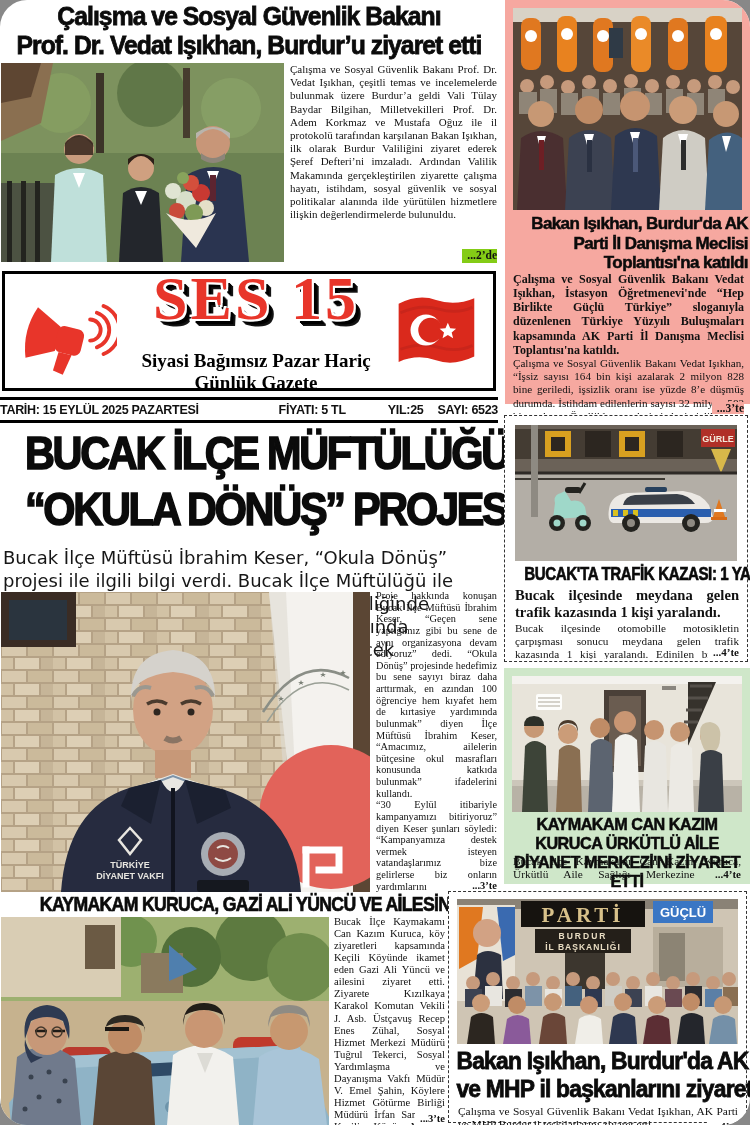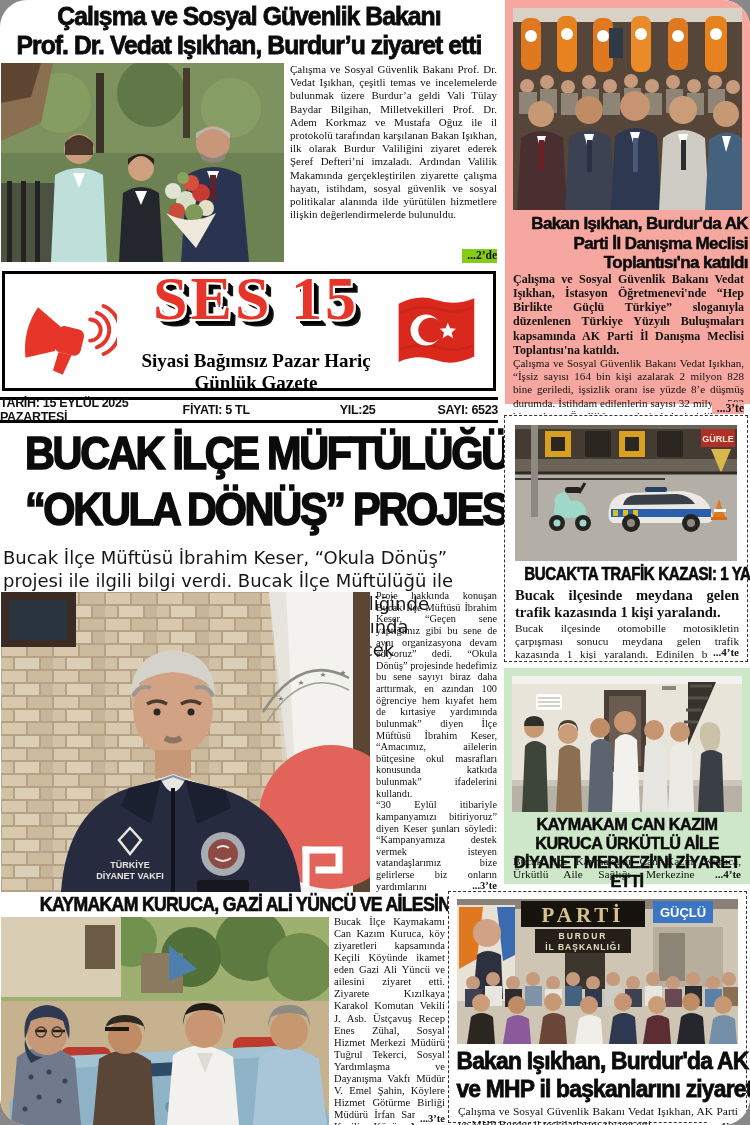--- a/index.html
+++ b/index.html
@@ -35,21 +35,21 @@
   
   .masthead { position:absolute; left:2px; top:271px; width:494px; height:120px; border:3px solid #000; background:#fff;
               display:flex; align-items:center; padding:2px 16px; }
   .mast-center { flex:1; text-align:center; }
   .mast-title { font-family:"Liberation Serif",serif; font-weight:700; font-size:62px; line-height:60px; letter-spacing:3px; color:#e8352a;
     text-shadow:-2px -2px 0 #fff,2px -2px 0 #fff,-2px 2px 0 #fff,2px 2px 0 #fff,4px 4px 0 #000,5px 5px 0 #000,6px 6px 0 #111,7px 7px 0 #161616; }
   .mast-tagline { font-family:"Liberation Serif",serif; font-weight:700; font-size:19px; margin-top:22px; color:#000; }
 
   
   .datebar { position:absolute; left:0; top:397px; width:498px; height:26px; border-top:3px solid #000; border-bottom:3px solid #000;
-             display:flex; align-items:center; font-family:"Liberation Sans",sans-serif; font-weight:700; font-size:12.5px; letter-spacing:-.3px;gap:48px; }
+             display:flex; align-items:center; font-family:"Liberation Sans",sans-serif; font-weight:700; font-size:12.5px; letter-spacing:-.3px; }
   .datebar .d1 { flex:1; }
   .datebar .d2 { margin-right:42px; }
   .datebar .d3 { margin-right:14px; }
 
   
   .main-hl { position:absolute; left:0; top:425px; width:498px; }
   .main-hl .hl-line { font-size:46px; line-height:56px; letter-spacing:-2.5px; transform:scaleX(.9); -webkit-text-stroke:1.6px #0b0b0b; }
   .lead { position:absolute; left:3px; top:546px; width:494px; height:44px; font-family:"DejaVu Sans",sans-serif; font-size:18px; line-height:1.28; color:#161616; }
 
   

